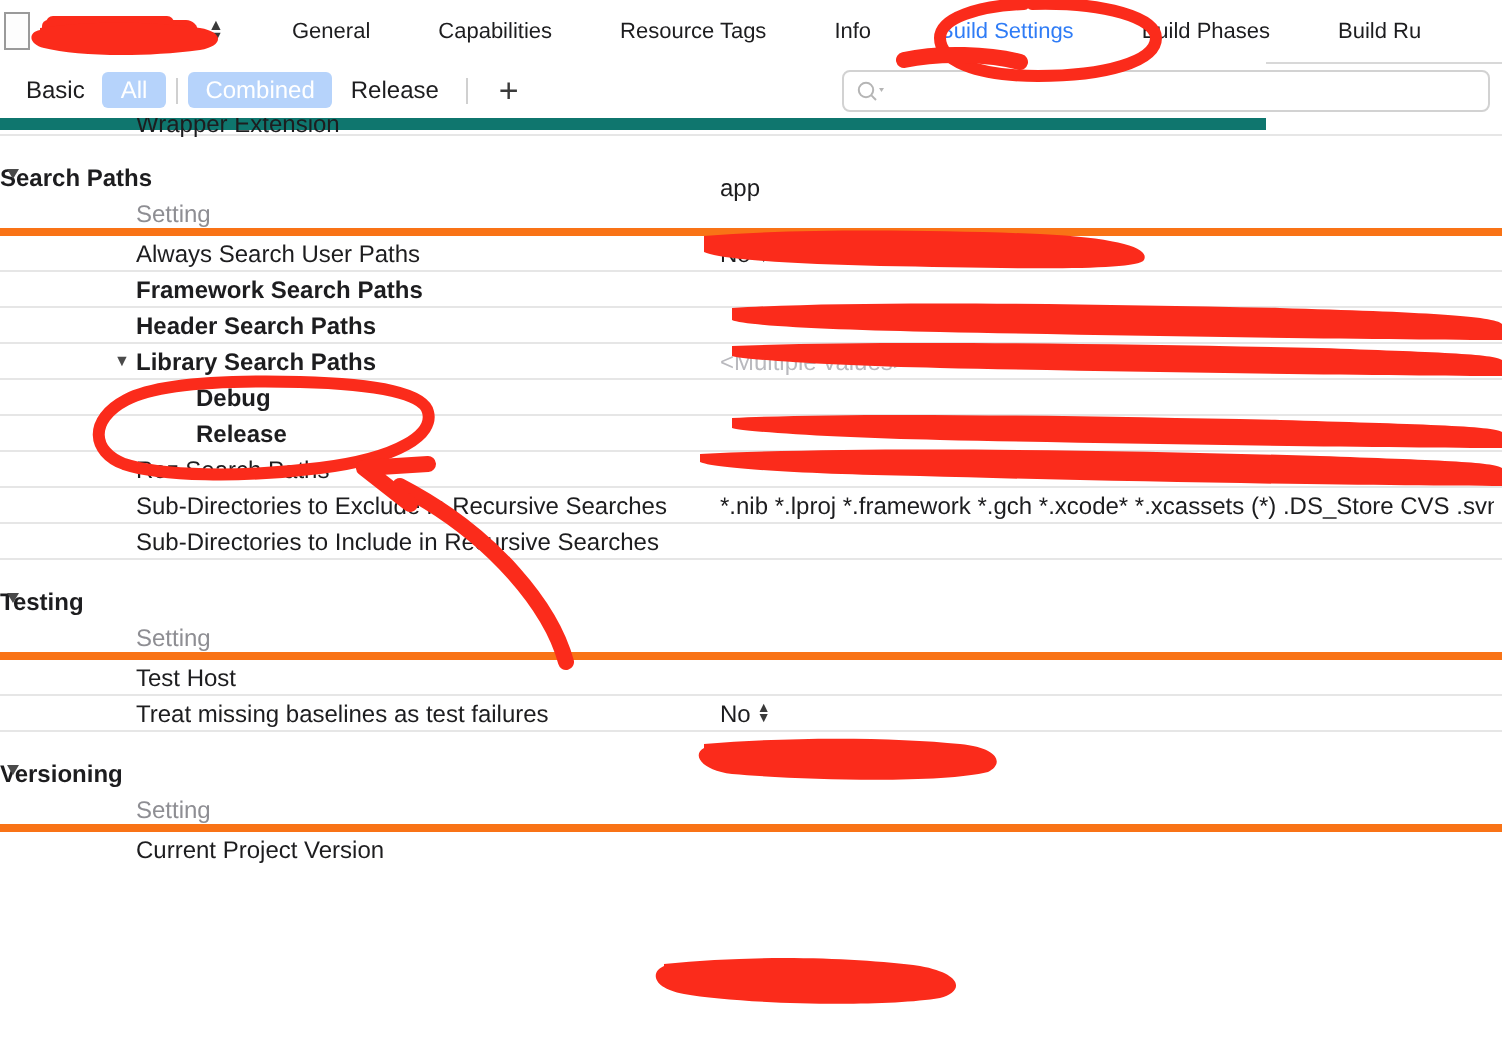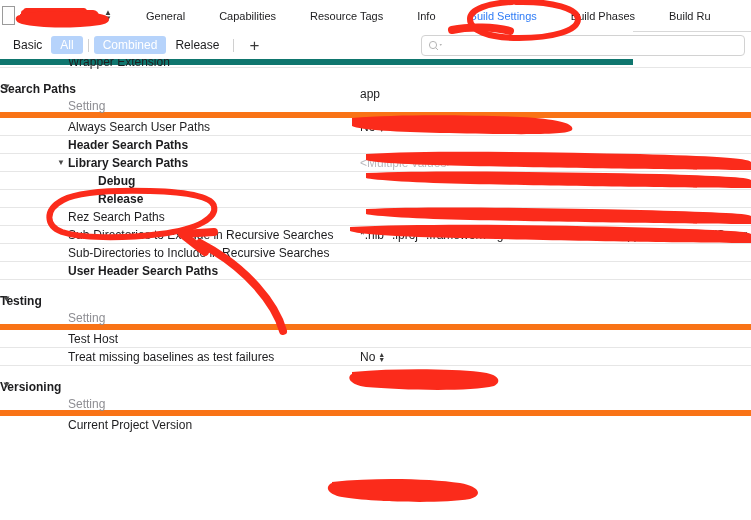--- a/index.html
+++ b/index.html
@@ -127,21 +127,21 @@
   .row.indent2 .name { left: 98px; }
   .row .val {
     position: absolute; left: 360px;
     font-size: 12px;
     white-space: nowrap;
     right: 4px;
     overflow: hidden;
   }
   .row.bold .name { font-weight: bold; }
   .row.headerrow .name { color: #8e8e93; }
-  .row.headerrow { border-bottom: 6px solid #f97316; }
+  .row.headerrow { border-bottom: 4px solid #f97316; }
   .muted { color: #b9b9be; }
   .disc {
     position: absolute;
     font-size: 8px; color: #4a4a4a;
     line-height: 18px;
   }
   .row.indent1 .disc { left: 57px; }
 
   .grouphdr {
     position: relative;
@@ -234,20 +234,24 @@
     <span class="name">Setting</span>
   </div>
   <div class="row indent1">
     <span class="name">Always Search User Paths</span>
     <span class="val"><span>No</span><span class="stepper">
           <i>▲</i>
           <i>▼</i>
         </span></span>
   </div>
   <div class="row indent1 bold">
+    <span class="name">Framework Search Paths</span>
+    <span class="val"></span>
+  </div>
+  <div class="row indent1 bold">
     <span class="name">Header Search Paths</span>
     <span class="val"></span>
   </div>
   <div class="row indent1 bold">
     <span class="disc">▼</span>
     <span class="name">Library Search Paths</span>
     <span class="val muted">&lt;Multiple values&gt;</span>
   </div>
   <div class="row indent2 bold">
     <span class="name">Debug</span>
@@ -260,24 +264,20 @@
   <div class="row indent1">
     <span class="name">Rez Search Paths</span>
     <span class="val"></span>
   </div>
   <div class="row indent1">
     <span class="name">Sub-Directories to Exclude in Recursive Searches</span>
     <span class="val">*.nib *.lproj *.framework *.gch *.xcode* *.xcassets (*) .DS_Store CVS .svn…</span>
   </div>
   <div class="row indent1">
     <span class="name">Sub-Directories to Include in Recursive Searches</span>
-    <span class="val"></span>
-  </div>
-  <div class="row indent1 bold">
-    <span class="name">User Header Search Paths</span>
     <span class="val"></span>
   </div>
 
   <div class="spacer"></div>
 
   <div class="grouphdr">
     <span class="tri"></span>
     <span>Testing</span>
   </div>
   <div class="row headerrow indent1">

